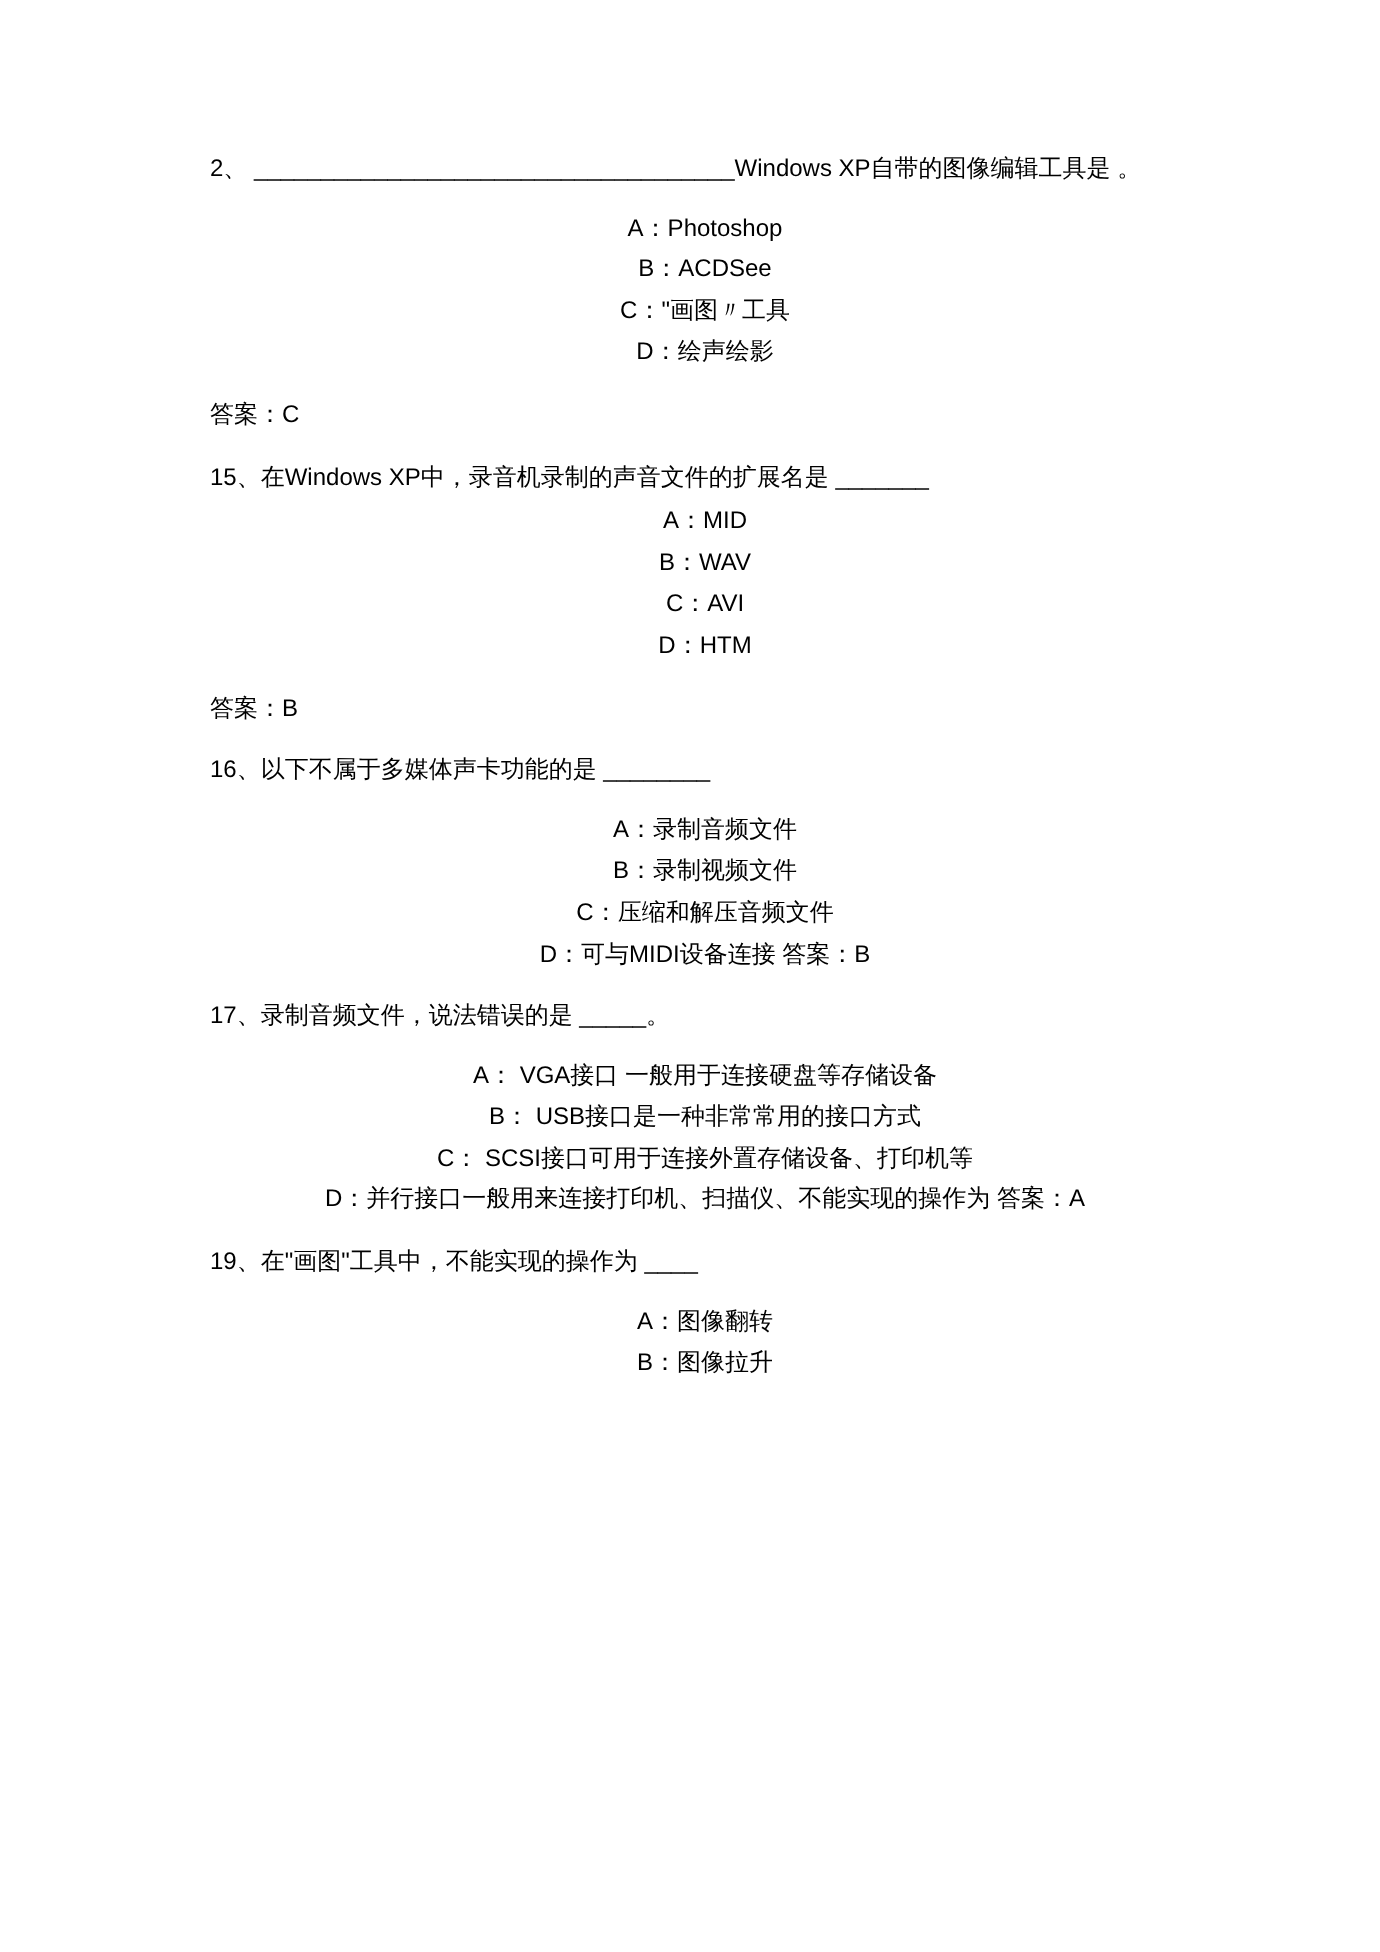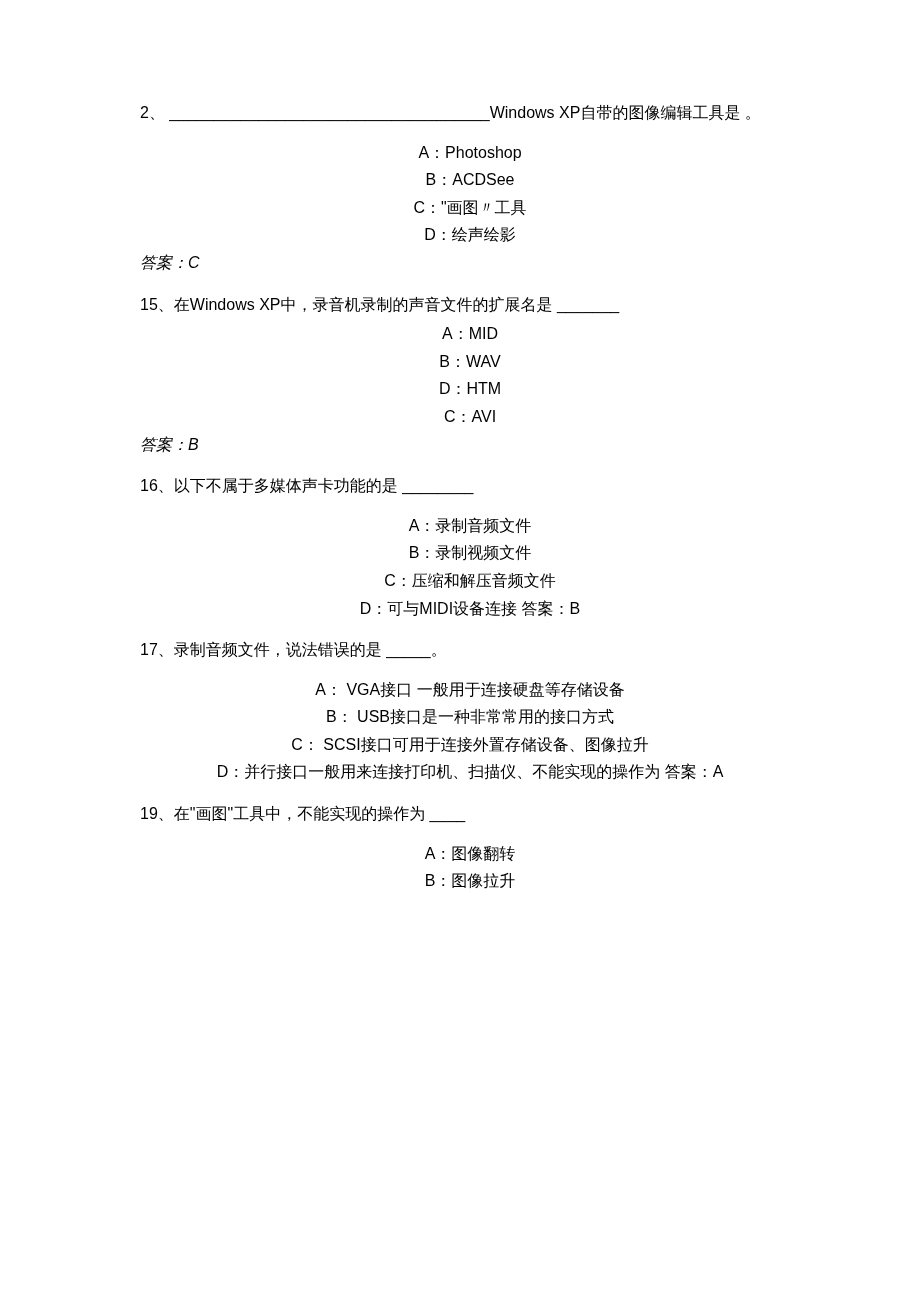--- a/index.html
+++ b/index.html
@@ -19,22 +19,21 @@
       margin-bottom: 16px;
     }
     .q-header {
       margin-bottom: 4px;
     }
     .option {
       margin: 2px 0;
       text-align: center;
     }
     .answer {
-      margin: 2px 0;
-      font-style: italic;
+      margin: 16px 0;
     }
     .spacer-small {
       height: 8px;
     }
   </style>
 </head>
 <body>
 
 <div class="page">
 
@@ -49,22 +48,22 @@
     <div class="option">D：绘声绘影</div>
     <div class="answer">答案：C</div>
   </div>
 
   <div class="q-block">
     <div class="q-header">
       <span>15、</span><span>在Windows XP中，录音机录制的声音文件的扩展名是 _______</span>
     </div>
     <div class="option">A：MID</div>
     <div class="option">B：WAV</div>
+    <div class="option">C：AVI</div>
     <div class="option">D：HTM</div>
-    <div class="option">C：AVI</div>
     <div class="answer">答案：B</div>
   </div>
 
   <div class="q-block">
     <div class="q-header">
       <span>16、</span><span>以下不属于多媒体声卡功能的是 ________</span>
     </div>
     <div class="spacer-small"></div>
     <div class="option">A：录制音频文件</div>
     <div class="option">B：录制视频文件</div>
@@ -72,21 +71,21 @@
     <div class="option">D：可与MIDI设备连接  答案：B</div>
   </div>
 
   <div class="q-block">
     <div class="q-header">
       <span>17、</span><span>录制音频文件，说法错误的是 _____。</span>
     </div>
     <div class="spacer-small"></div>
     <div class="option">A：  VGA接口 一般用于连接硬盘等存储设备</div>
     <div class="option">B：  USB接口是一种非常常用的接口方式</div>
-    <div class="option">C：  SCSI接口可用于连接外置存储设备、图像拉升</div>
+    <div class="option">C：  SCSI接口可用于连接外置存储设备、打印机等</div>
     <div class="option">D：并行接口一般用来连接打印机、扫描仪、不能实现的操作为  答案：A</div>
   </div>
 
   <div class="q-block">
     <div class="q-header">
       <span>19、</span><span>在"画图"工具中，不能实现的操作为 ____</span>
     </div>
     <div class="spacer-small"></div>
     <div class="option">A：图像翻转</div>
     <div class="option">B：图像拉升</div>

